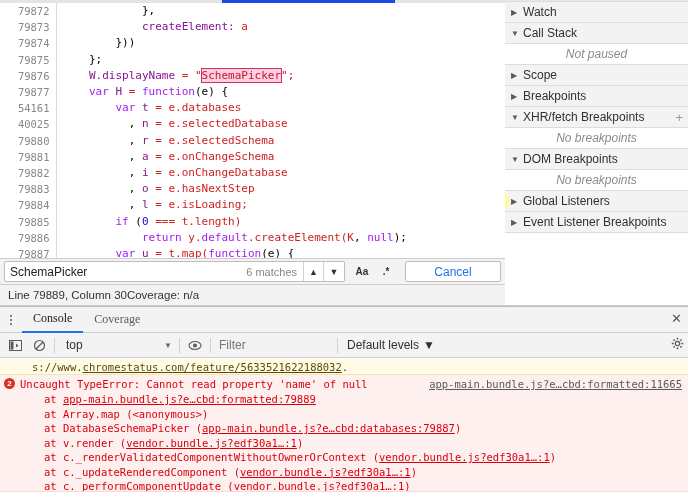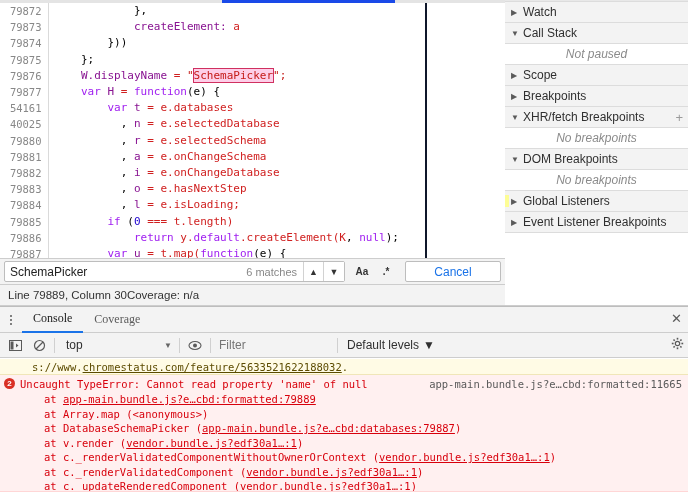--- a/index.html
+++ b/index.html
@@ -17,23 +17,23 @@
 
   
   .topbar {
     position: absolute; top: 0; left: 0; width: 505px; height: 3px;
     background: #e4e4e4; z-index: 30;
   }
   .topbar .fill { position: absolute; left: 222px; top: 0; height: 3px; width: 173px; background: #1a49e8; }
 
   
   .editor-pane {
-    position: absolute; left: 0; top: 3px; width: 427px; height: 255px;
+    position: absolute; left: 8px; top: 3px; width: 505px; height: 255px;
     background: #fff; overflow: hidden;
-    border-right: 2px solid #0f172a;
+    border-right: 4px solid #0f172a;
   }
   .code-table { width: 100%; border-collapse: collapse; }
   .code-row { height: 14.2px; }
   .ln {
     width: 48px; min-width: 48px;
     text-align: right; padding-right: 6px;
     font-family: "DejaVu Sans Mono", monospace;
     font-size: 10.5px; color: #888; background: #fff;
     border-right: 1px solid #dadada;
     vertical-align: top; line-height: 14.2px;
@@ -179,21 +179,21 @@
     display: flex; align-items: flex-start; padding-left: 20px; line-height: 15px;
     position: relative; padding-right: 6px;
   }
   .err-badge {
     position: absolute; left: 4px; top: 1px;
     width: 11px; height: 11px; border-radius: 50%; background: #d93025; color: #fff;
     font-size: 8px; line-height: 11px; text-align: center;
     font-family: "Liberation Sans", sans-serif; font-weight: bold;
   }
   .err-msg { flex: 1; }
-  .err-src { color: #5a5a5a; white-space: nowrap; }
+  .err-src { color: #5a5a5a; text-decoration: underline; white-space: nowrap; }
   .stack { padding-left: 44px; line-height: 14.5px; }
   .stack div { white-space: nowrap; }
   .stack .lnk { text-decoration: underline; }
   .bottom-strip {
     position: absolute; left: 0; right: 0; bottom: 0; height: 9px; background: #fff;
     border-top: 1px solid #ffd6d6;
   }
 </style>
 </head>
 <body>
@@ -408,21 +408,20 @@
           <span class="err-badge">2</span>
           <span class="err-msg">Uncaught TypeError: Cannot read property 'name' of null</span>
           <span class="err-src">app-main.bundle.js?e…cbd:formatted:11665</span>
         </div>
         <div class="stack" id="stack-list">
             <div><span>at </span><span class="lnk">app-main.bundle.js?e…cbd:formatted:79889</span></div>
             <div><span>at Array.map (&lt;anonymous&gt;)</span></div>
             <div><span>at DatabaseSchemaPicker (</span><span class="lnk">app-main.bundle.js?e…cbd:databases:79887</span><span>)</span></div>
             <div><span>at v.render (</span><span class="lnk">vendor.bundle.js?edf30a1…:1</span><span>)</span></div>
             <div><span>at c._renderValidatedComponentWithoutOwnerOrContext (</span><span class="lnk">vendor.bundle.js?edf30a1…:1</span><span>)</span></div>
-            <div><span>at c._renderValidatedComponent (</span><span class="lnk">vendor.bundle.js?edf30a1…:1</span><span>)</span></div>
             <div><span>at c._updateRenderedComponent (</span><span class="lnk">vendor.bundle.js?edf30a1…:1</span><span>)</span></div>
             <div><span>at c._performComponentUpdate (</span><span class="lnk">vendor.bundle.js?edf30a1…:1</span><span>)</span></div>
           </div>
       </div>
       <div class="bottom-strip"></div>
     </div>
   </div>
 
 </div>
 

